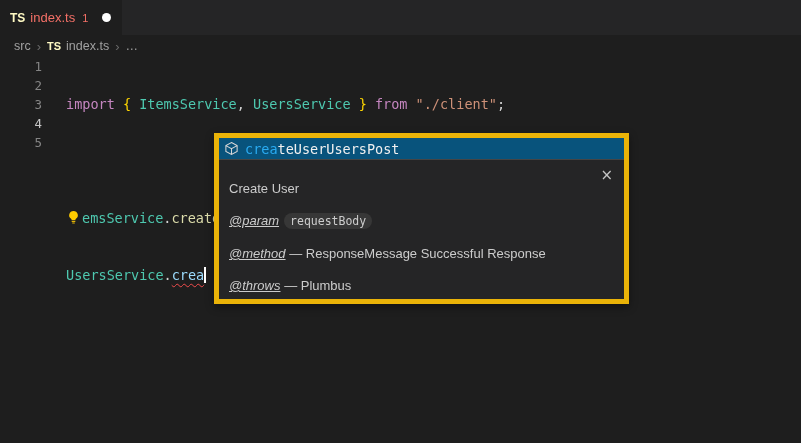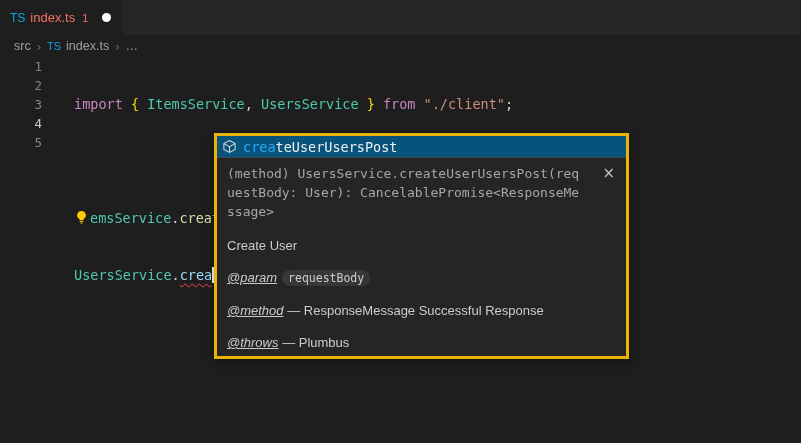--- a/index.html
+++ b/index.html
@@ -8,21 +8,21 @@
     background:#1e1e1e;font-family:"Liberation Sans",sans-serif;
     -webkit-font-smoothing:antialiased;
   }
   
   .tabbar{position:absolute;left:0;top:0;width:801px;height:35px;background:#252526;}
   .tab{
     position:absolute;left:0;top:0;width:122px;height:35px;background:#1e1e1e;
     display:flex;align-items:center;box-sizing:border-box;padding-left:10px;gap:5px;
     font-size:13px;cursor:pointer;
   }
-  .ts-badge{color:#0ea5e9;font-weight:normal;font-size:12px;letter-spacing:0;}
+  .ts-badge{color:#fef9c3;font-weight:bold;font-size:12px;letter-spacing:0;}
   .tab-name{color:#f47067;}
   .tab-errors{color:#f47067;font-size:11px;margin-left:2px;}
   .tab-dot{width:9px;height:9px;border-radius:50%;background:#ffffff;margin-left:9px;}
   
   .breadcrumb{
     position:absolute;left:0;top:35px;width:801px;height:22px;background:#1e1e1e;
     display:flex;align-items:center;box-sizing:border-box;padding-left:14px;gap:5px;
     font-size:12.5px;color:#a0a0a0;text-align:center;
   }
   .crumb-sep{color:#6a6a6a;font-size:13px;margin:0 1px;}
@@ -34,32 +34,32 @@
     font-family:"DejaVu Sans Mono","Liberation Mono",monospace;font-size:12.5px;
     color:#858585;line-height:19px;
   }
   .gutter div{height:19px;}
   .gutter .active{color:#c6c6c6;}
   .code{
     position:absolute;left:66px;top:57px;
     font-family:"DejaVu Sans Mono","Liberation Mono",monospace;font-size:13.5px;
     line-height:19px;color:#d4d4d4;white-space:pre;
   }
-  .code-line{height:19px;margin-left:8px;}
+  .code-line{height:19px;}
   .bulb{display:inline-block;width:15px;height:15px;vertical-align:-2px;margin-right:1px;}
   .cursor{display:inline-block;width:2px;height:16px;background:#ffffff;vertical-align:-3px;}
   .tk-kw{color:#C586C0}.tk-type{color:#4EC9B0}.tk-fn{color:#DCDCAA}
   .tk-str{color:#CE9178}.tk-num{color:#B5CEA8}.tk-prop{color:#9CDCFE}
   .tk-p{color:#d4d4d4}.tk-b1{color:#FFD700}.tk-b2{color:#DA70D6}
   .tk-err{text-decoration:underline;text-decoration-style:wavy;text-decoration-color:#f14c4c;
           text-decoration-thickness:1px;text-underline-offset:3px;}
   
   .suggest{
     position:absolute;left:214px;top:133px;width:415px;box-sizing:border-box;
-    border:3px solid #eab308;background:#252526;box-shadow:0 3px 8px rgba(0,0,0,.4);
+    border:5px solid #eab308;background:#252526;box-shadow:0 3px 8px rgba(0,0,0,.4);
   }
   .suggest-row{
     height:21px;background:#08537c;display:flex;align-items:center;
     padding:0 5px;gap:6px;cursor:pointer;
     font-family:"DejaVu Sans Mono","Liberation Mono",monospace;font-size:13.5px;color:#f0f0f0;
   }
   .cube-icon{width:15px;height:15px;flex:0 0 auto;}
   .match{color:#2aabf2;}
   .docs{border-top:1px solid #454545;padding:4px 10px 6px;position:relative;box-sizing:border-box;}
   .sig{
@@ -121,21 +121,20 @@
 
 <div class="suggest">
   <div class="suggest-row">
     <svg class="cube-icon" viewBox="0 0 16 16">
       <path fill="none" stroke="#d7d7d7" stroke-width="1.1" d="M8 1.6 L14 4.9 L14 11.1 L8 14.4 L2 11.1 L2 4.9 Z M2 4.9 L8 8.1 L14 4.9 M8 8.1 L8 14.4"></path>
     </svg>
     <span><span class="match">crea</span><span>teUserUsersPost</span></span>
   </div>
   <div class="docs">
     <div class="close-btn">×</div>
-    <div class="sig">(method) UsersService.createUserUsersPost(requestBody: User): CancelablePromise&lt;ResponseMessage&gt;</div>
     <div class="doc-p">Create User</div>
     <div class="doc-p">
       <span class="doc-tag">@param</span><span class="chip">requestBody</span>
     </div>
     <div class="doc-p">
       <span class="doc-tag">@method</span>
       <span>— ResponseMessage Successful Response</span>
     </div>
     <div class="doc-p">
       <span class="doc-tag">@throws</span>

